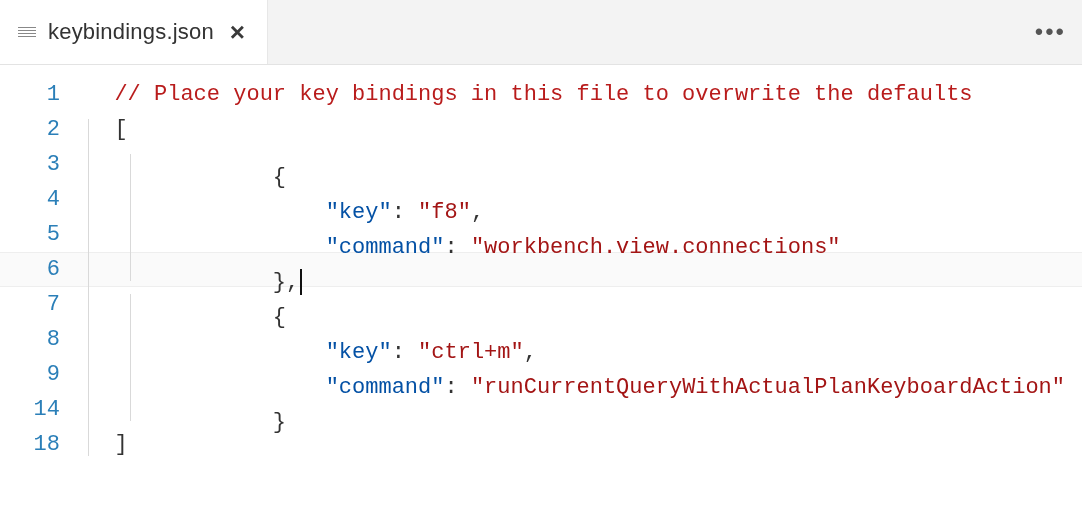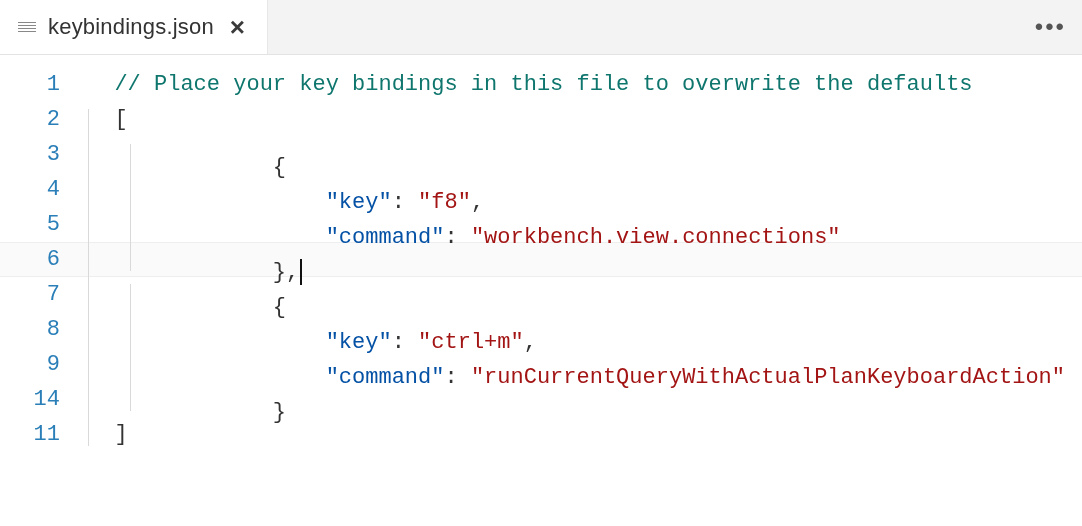--- a/index.html
+++ b/index.html
@@ -8,21 +8,21 @@
     width: 1082px; height: 526px;
     font-family: Menlo, Consolas, "Courier New", monospace;
     background: #ffffff;
     overflow: hidden;
     font-size: 22px;
     color: #333;
   }
   .window { width:1082px; height:526px; display:flex; flex-direction:column; }
   .tabbar {
     width:100%;
-    height:55px;
+    height:65px;
     background:#f3f3f3;
     border-bottom:1px solid #e3e3e3;
     display:flex;
     align-items:stretch;
     position:relative;
   }
   .tab {
     display:flex; align-items:center;
     background:#ffffff;
     border-right:1px solid #e7e7e7;
@@ -73,21 +73,21 @@
     color:#2b7fb8;
     font-size:22px;
     flex:0 0 88px;
     user-select:none;
   }
   .code {
     flex:1;
     font-size:22px;
     position:relative;
   }
-  .tok-comment { color:#0f766e; }
+  .tok-comment { color:#b91c1c; }
   .tok-punc { color:#333; }
   .tok-key { color:#0451a5; }
   .tok-str { color:#a31515; }
   .cursor {
     display:inline-block;
     width:2px; height:26px;
     background:#111;
     vertical-align:middle;
     margin-left:1px;
   }
@@ -184,18 +184,18 @@
 
     <div class="line">
       <div class="gutter">14</div>
       <div class="code" style="position:relative;">
         <span class="ig1"></span>
         <span class="code-inner">      <span class="tok-punc">}</span></span>
       </div>
     </div>
 
     <div class="line">
-      <div class="gutter">11</div>
+      <div class="gutter">18</div>
       <div class="code"><span class="code-inner">  <span class="tok-punc">]</span></span></div>
     </div>
 
   </div>
 </div>
 
 </body></html>

